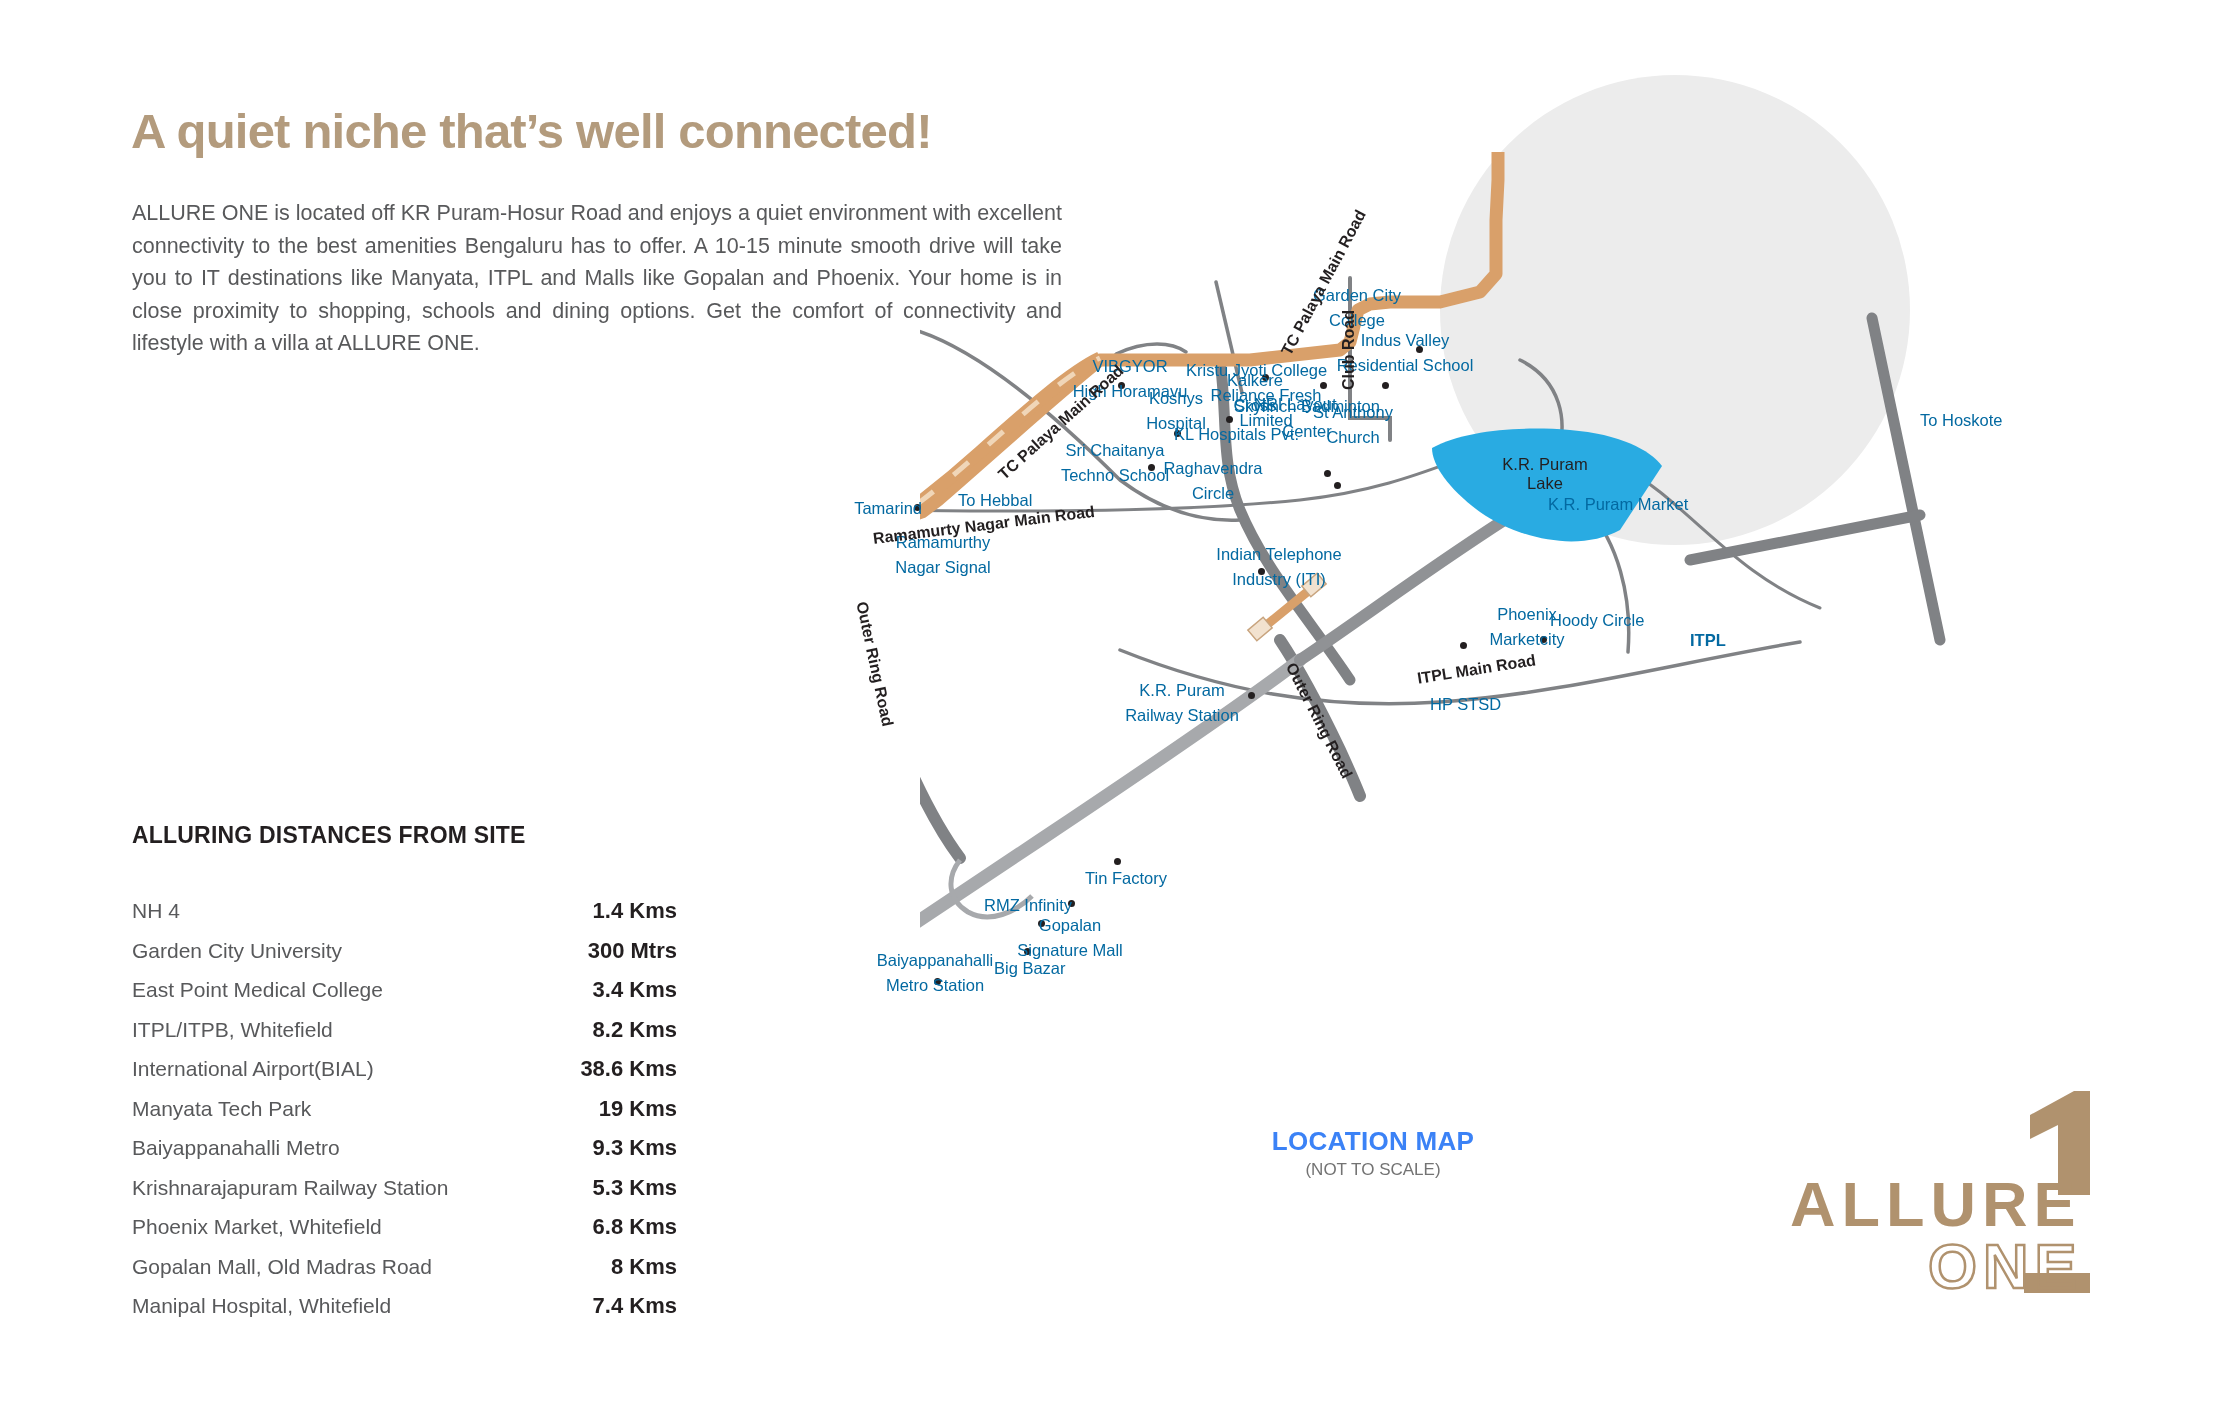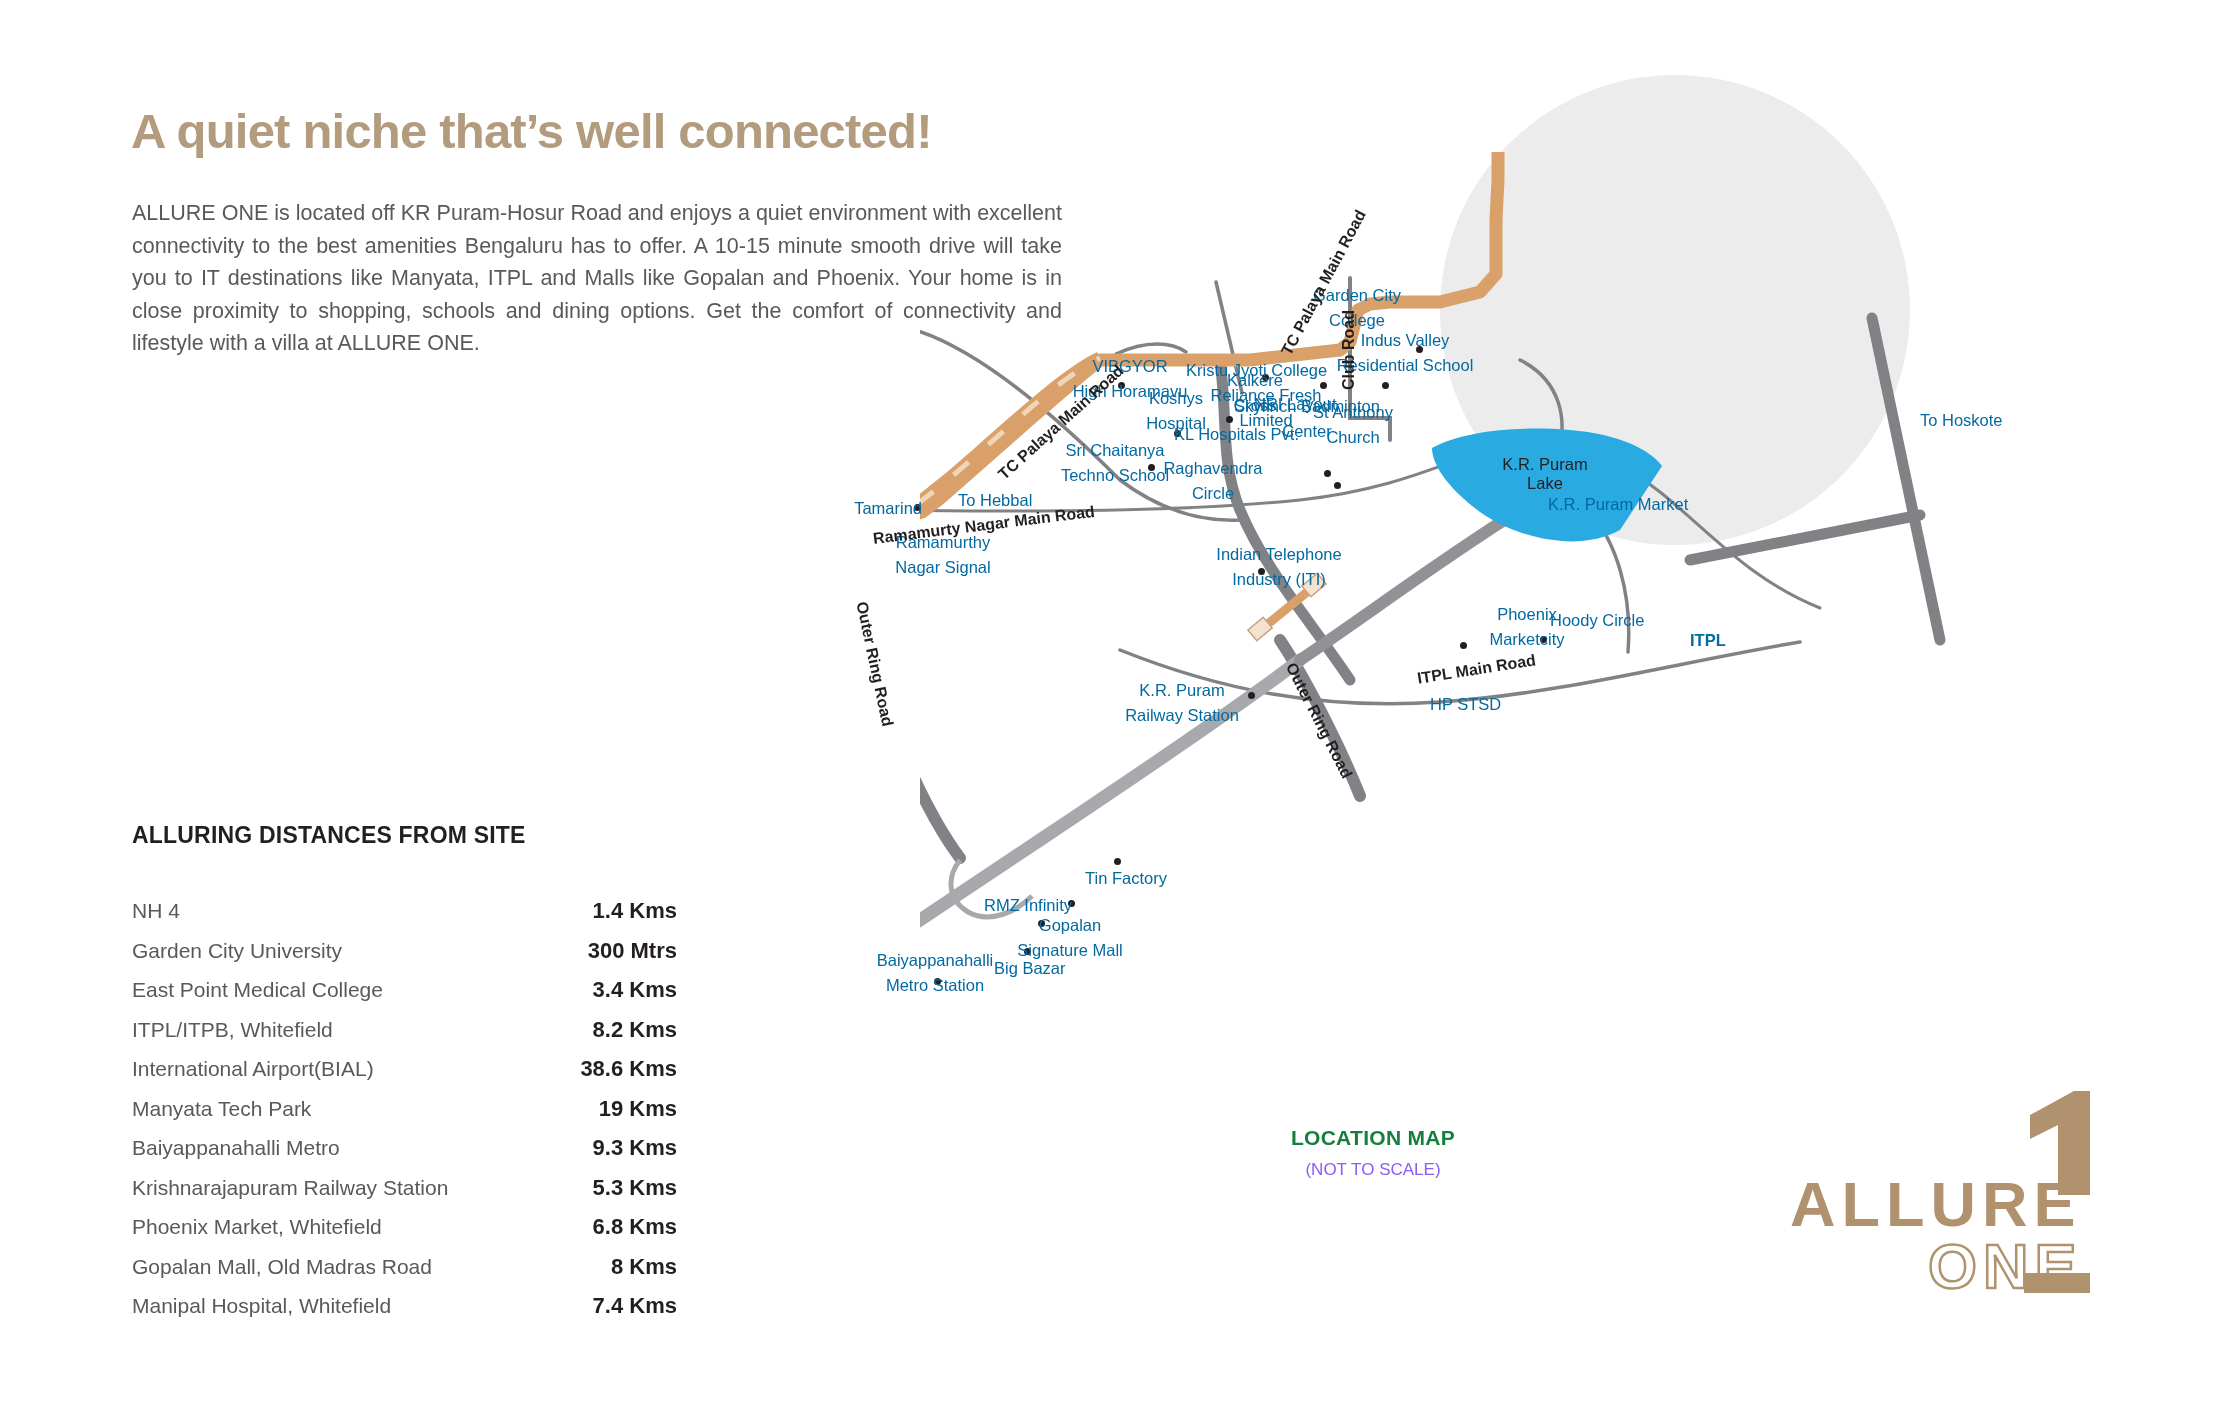--- a/index.html
+++ b/index.html
@@ -155,33 +155,33 @@
     text-align: center;
     line-height: 19px;
     white-space: nowrap;
   }
   #location-map-title {
     position: absolute;
     left: 1263px;
     top: 1126px;
     width: 220px;
     text-align: center;
-    font-size: 21px;
-    font-weight: bold;
-    color: #15803d;
+    font-size: 26px;
+    font-weight: bold;
+    color: #3b82f6;
     letter-spacing: 0.3px;
   }
   #location-map-sub {
     position: absolute;
     left: 1263px;
     top: 1160px;
     width: 220px;
     text-align: center;
     font-size: 17px;
-    color: #8b5cf6;
+    color: #737373;
   }
 </style>
 </head>
 <body>
 
 <div id="headline">A quiet niche that’s well connected!</div>
 <div id="intro-paragraph">ALLURE ONE is located off KR Puram-Hosur Road and enjoys a quiet environment with excellent connectivity to the best amenities Bengaluru has to offer. A 10-15 minute smooth drive will take you to IT destinations like Manyata, ITPL and Malls like Gopalan and Phoenix. Your home is in close proximity to shopping, schools and dining options. Get the comfort of connectivity and lifestyle with a villa at ALLURE ONE.</div>
 
 <div id="distances-block">
   <div id="distances-title">ALLURING DISTANCES FROM SITE</div>

